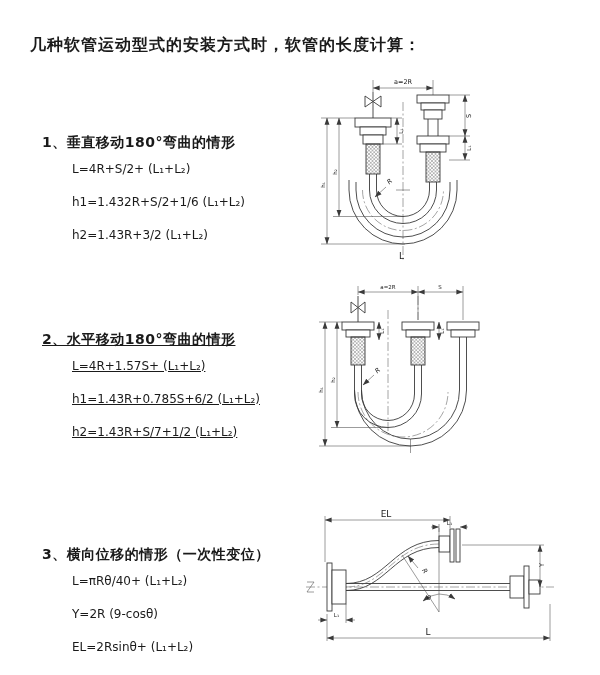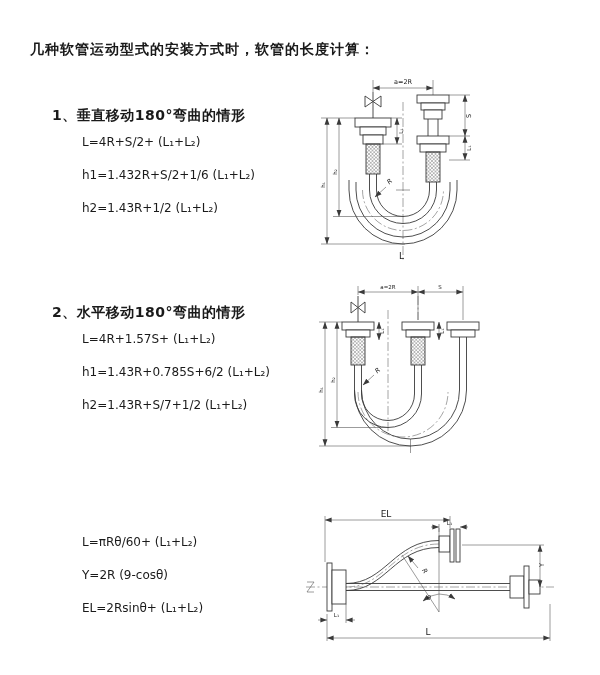--- a/index.html
+++ b/index.html
@@ -5,31 +5,31 @@
   html,body { margin:0; padding:0; }
   body {
     width:600px; height:675px;
     background:#ffffff;
     font-family:"DejaVu Sans", sans-serif;
     color:#1a1a1a;
     position:relative;
     overflow:hidden;
   }
   .page-title {
-    position:absolute; left:30px; top:32px;
-    font-size:14px; font-weight:bold; letter-spacing:1px;
+    position:absolute; left:30px; top:24px;
+    font-size:16px; font-weight:bold; letter-spacing:1px;
   }
-  .sec { position:absolute; left:52px; width:275px; }
+  .sec { position:absolute; left:42px; width:275px;margin-top:27px; }
   .sec-heading { font-size:14px; font-weight:bold; letter-spacing:0.5px; }
   .formula {
     margin-left:30px; font-size:12px; font-weight:500;
     height:33px; display:flex; align-items:center; white-space:nowrap;
   }
   .formula:first-of-type { margin-top:6px; }
-  .s1 { top:107px; } .s2 { top:304px; } .s3 { top:519px; }
+  .s1 { top:107px; } .s2 { top:304px;text-decoration:underline; } .s3 { top:519px; }
 
   .diag { position:absolute; }
   .d1 { left:313px; top:70px; }
   .d2 { left:313px; top:282px; }
   .d3 { left:298px; top:502px; }
 
   svg .ln  { stroke:#3a3a3a; stroke-width:0.9; fill:none; }
   svg .fl  { stroke:#3a3a3a; stroke-width:0.9; fill:#ffffff; }
   svg .br  { stroke:#3a3a3a; stroke-width:0.9; fill:url(#hx); }
   svg .dim { stroke:#4a4a4a; stroke-width:0.55; fill:none; }
@@ -44,32 +44,33 @@
 <body>
 
 <main>
 
   <h1 class="page-title">几种软管运动型式的安装方式时，软管的长度计算：</h1>
 
   <section class="sec s1">
     <div class="sec-heading">1、垂直移动180°弯曲的情形</div>
     <div class="formula">L=4R+S/2+ (L₁+L₂)</div>
     <div class="formula">h1=1.432R+S/2+1/6 (L₁+L₂)</div>
-    <div class="formula">h2=1.43R+1/2 (L₁+L₂)</div>
+    <div class="formula">h2=1.43R+3/2 (L₁+L₂)</div>
   </section>
 
   <section class="sec s2">
     <div class="sec-heading">2、水平移动180°弯曲的情形</div>
     <div class="formula">L=4R+1.57S+ (L₁+L₂)</div>
     <div class="formula">h1=1.43R+0.785S+6/2 (L₁+L₂)</div>
     <div class="formula">h2=1.43R+S/7+1/2 (L₁+L₂)</div>
   </section>
 
   <section class="sec s3">
-    <div class="formula">L=πRθ/60+ (L₁+L₂)</div>
+    <div class="sec-heading">3、横向位移的情形（一次性变位）</div>
+    <div class="formula">L=πRθ/40+ (L₁+L₂)</div>
     <div class="formula">Y=2R (9-cosθ)</div>
     <div class="formula">EL=2Rsinθ+ (L₁+L₂)</div>
   </section>
 
   <svg class="diag d1" width="285" height="195" viewBox="0 0 285 195">
     <defs>
       <marker id="ah" viewBox="0 0 10 10" refX="9.5" refY="5" markerWidth="7" markerHeight="7" orient="auto-start-reverse" markerUnits="userSpaceOnUse">
         <path d="M0,1.5 L10,5 L0,8.5 Z" fill="#3a3a3a"></path>
       </marker>
       <pattern id="hx" width="3.5" height="3.5" patternUnits="userSpaceOnUse">

